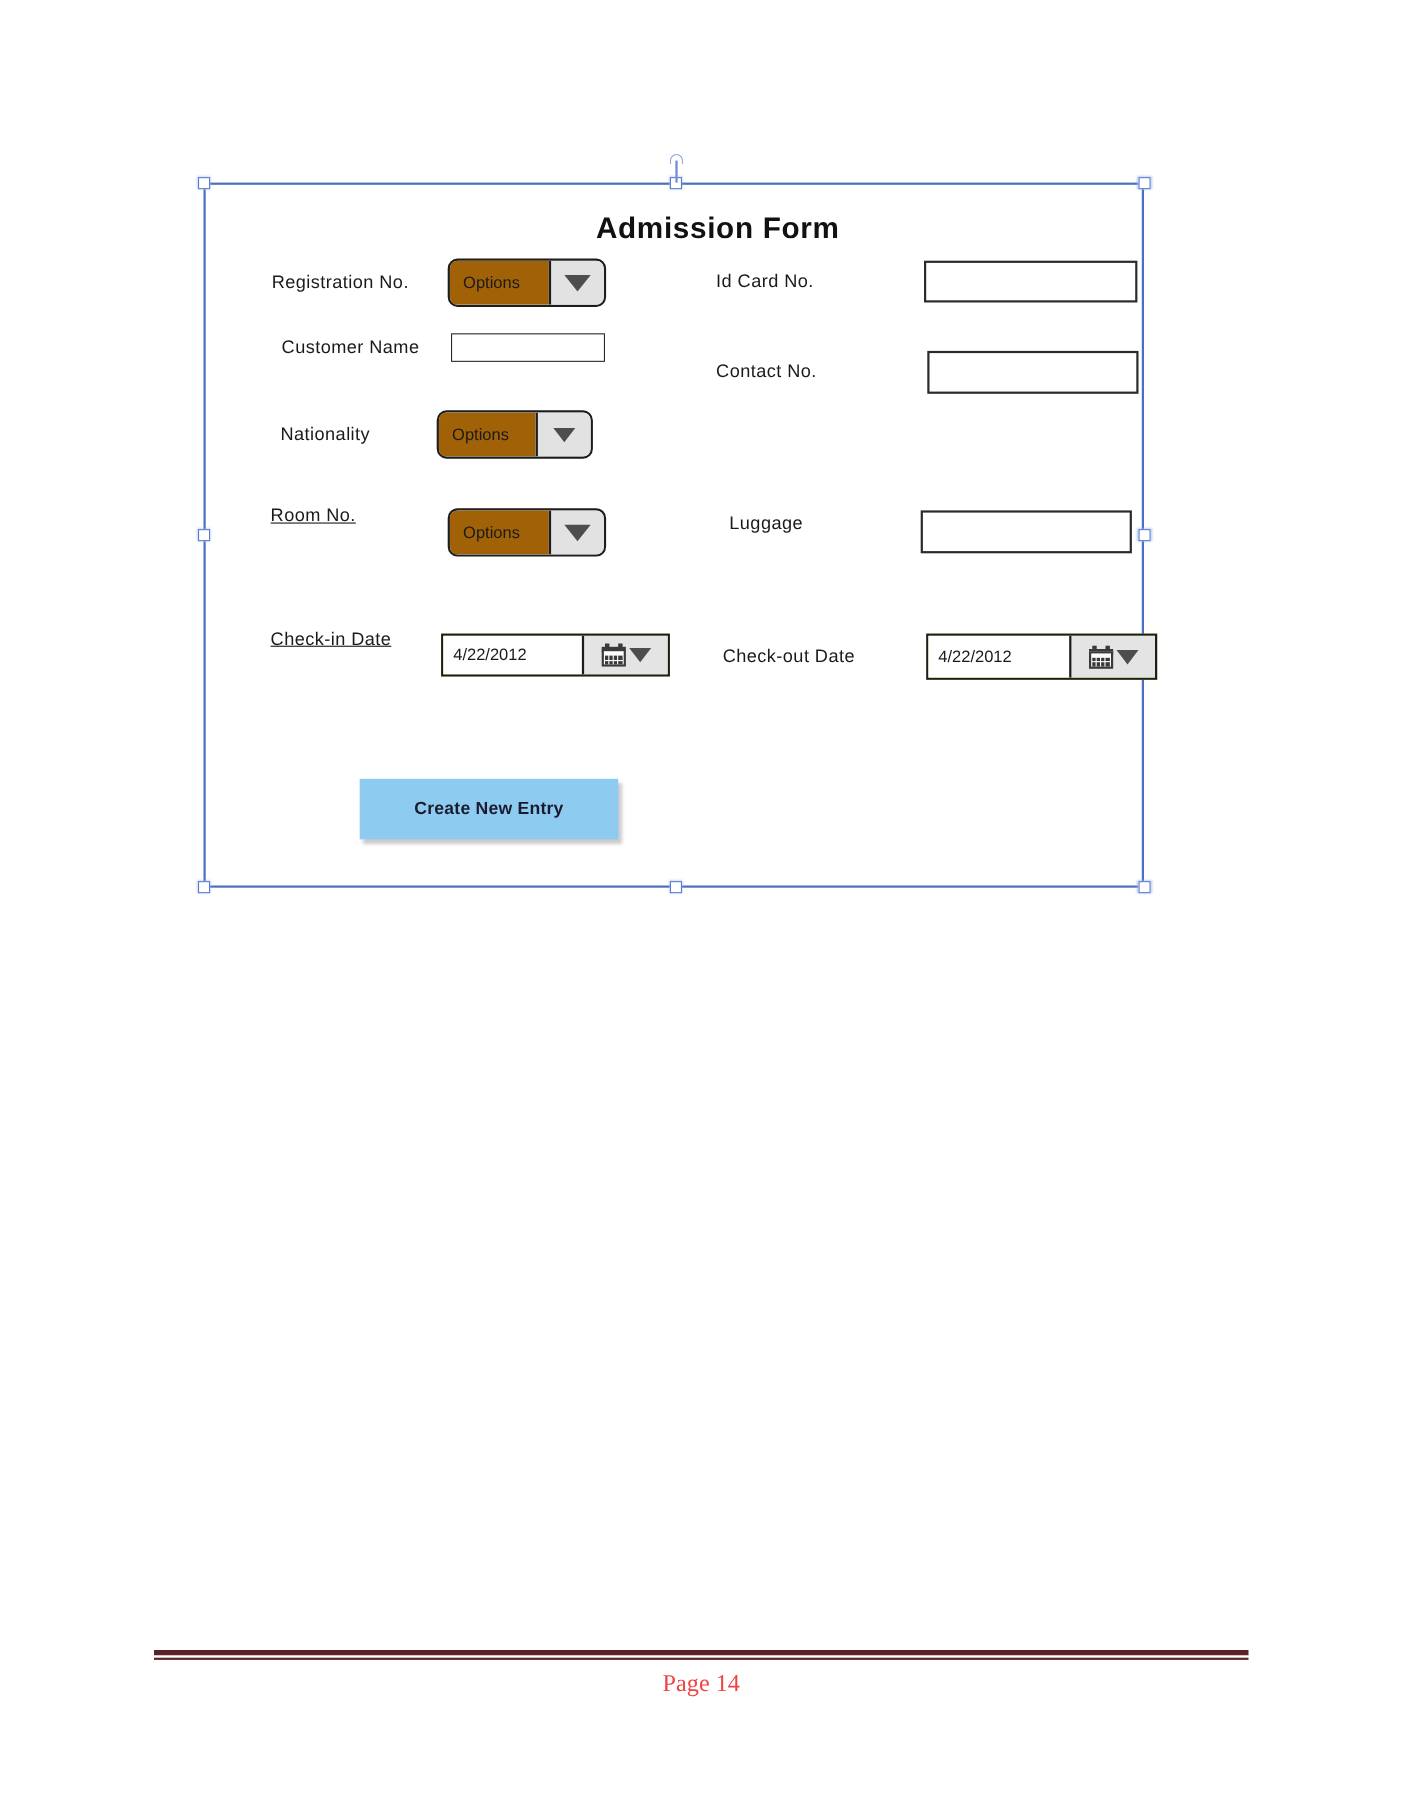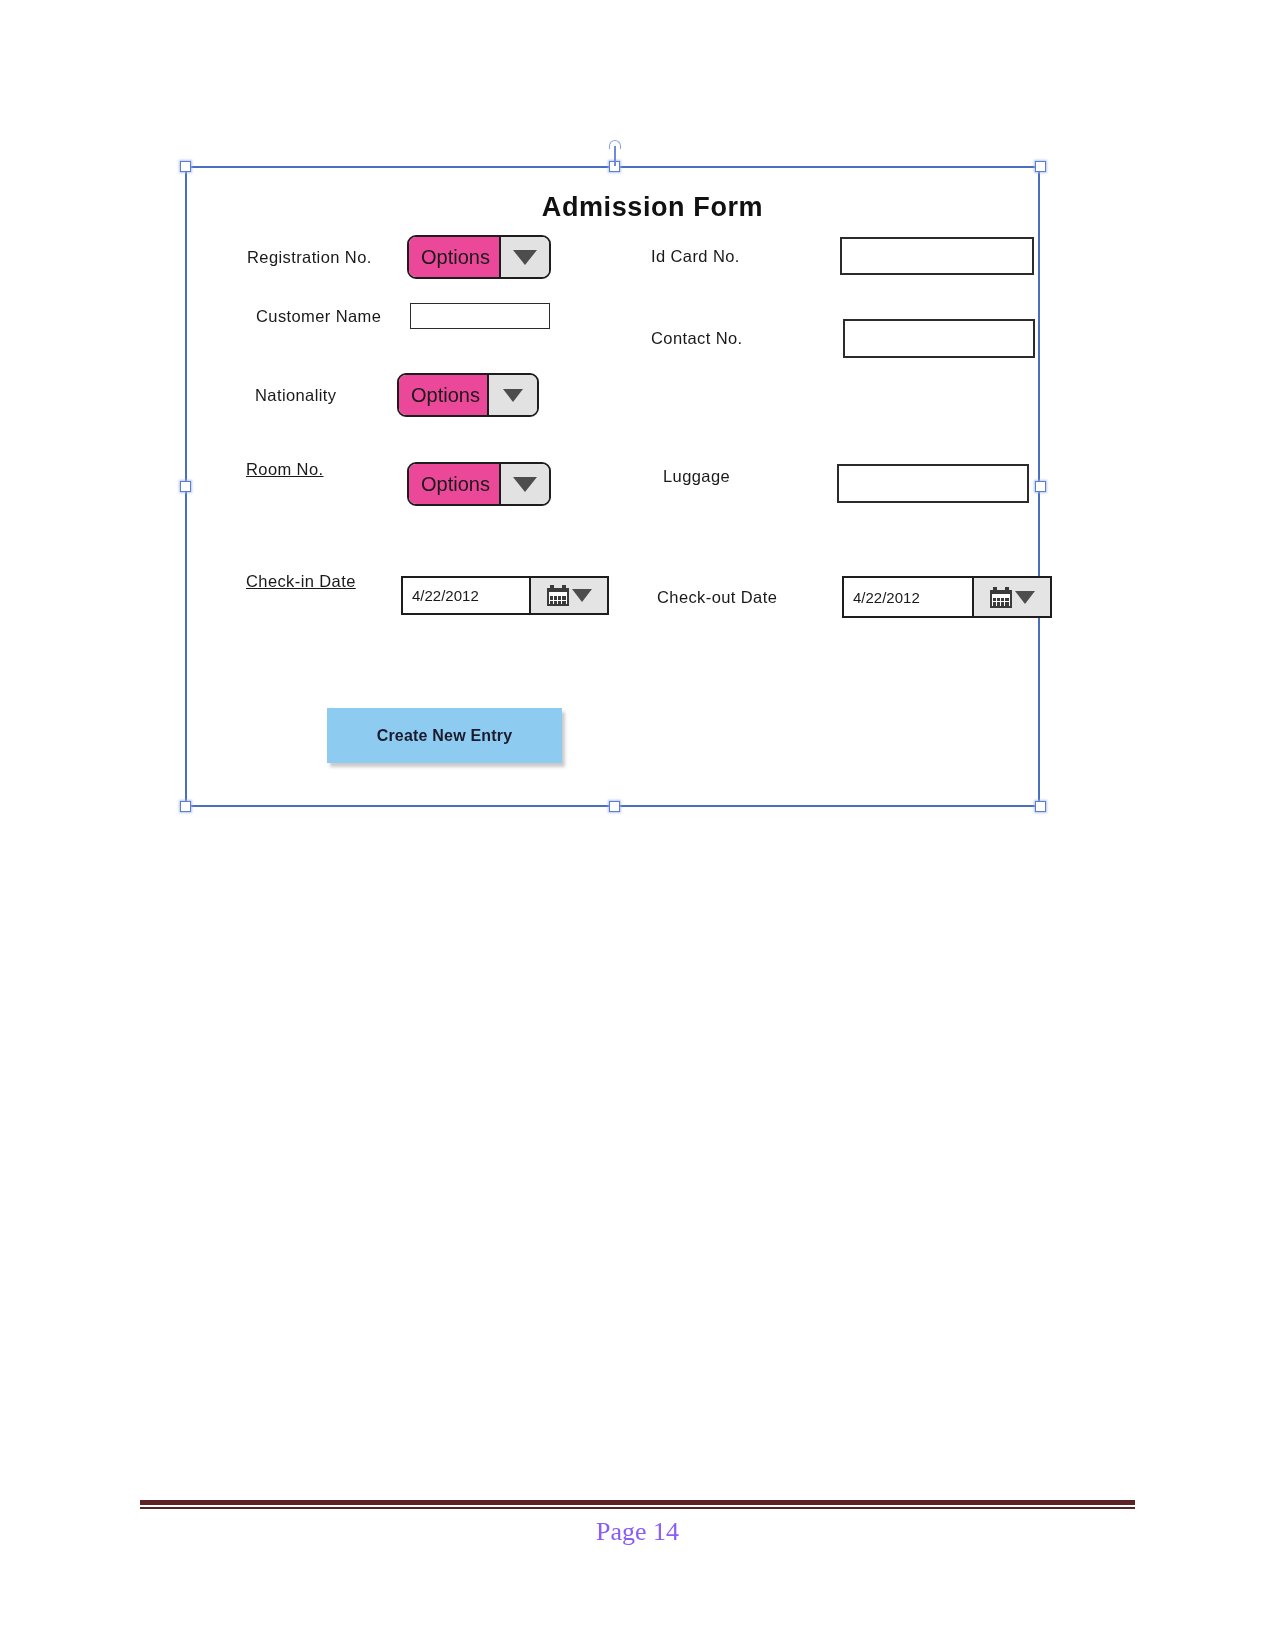--- a/index.html
+++ b/index.html
@@ -120,23 +120,23 @@
     border: 2.2px solid #1d1d1d;
     border-radius: 9px;
     box-sizing: border-box;
     overflow: hidden;
   }
   .combo .combo-text {
     flex: 1;
     display: flex;
     align-items: center;
     padding-left: 12px;
-    font-size: 20px;
+    font-size: 15px;
     color: #1a1a1a;
-    background: #ec4899;
+    background: #a16207;
   }
   .combo .combo-btn {
     width: 48px;
     background: #e2e2e2;
     border-left: 2.2px solid #1d1d1d;
     display: flex;
     align-items: center;
     justify-content: center;
   }
   .caret {
@@ -249,22 +249,22 @@
   }
   #footer .rule-gap { height: 2px; background: #ffffff; }
   #footer .rule-thin {
     height: 1.5px;
     background: #5c2327;
   }
   #footer .page-no {
     margin-top: 8px;
     text-align: center;
     font-family: "Liberation Serif", serif;
-    font-size: 26px;
-    color: #8b5cf6;
+    font-size: 22px;
+    color: #ef4444;
   }
 </style>
 </head>
 <body>
 
 <div id="selection-frame">
 
   <div id="form-canvas">
 
     <div class="title">Admission Form</div>

